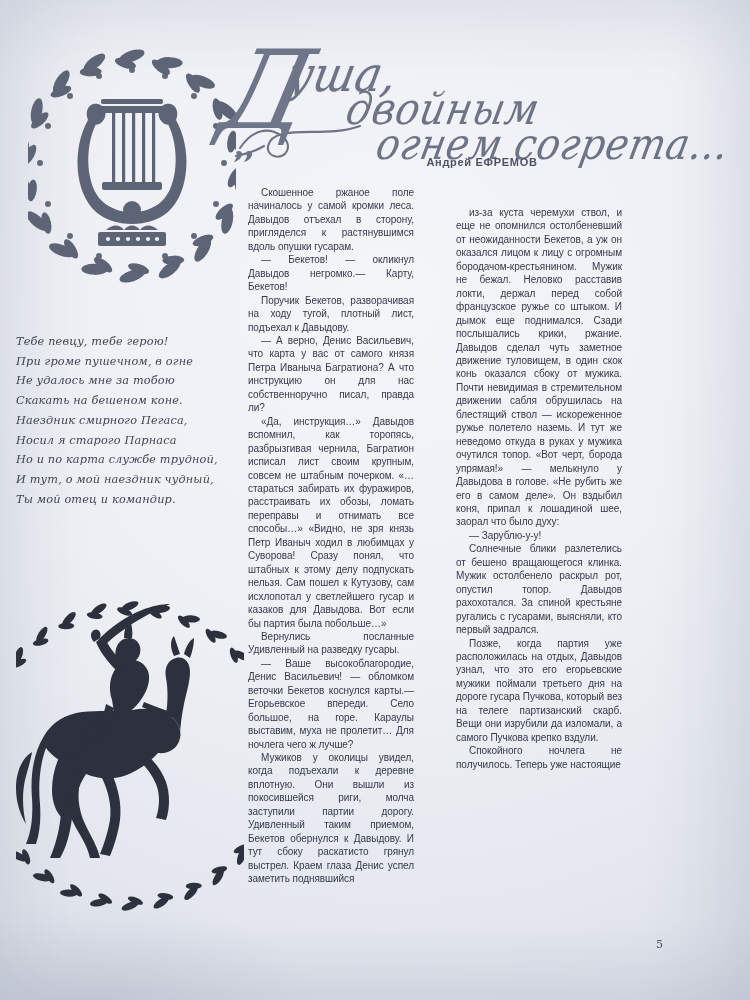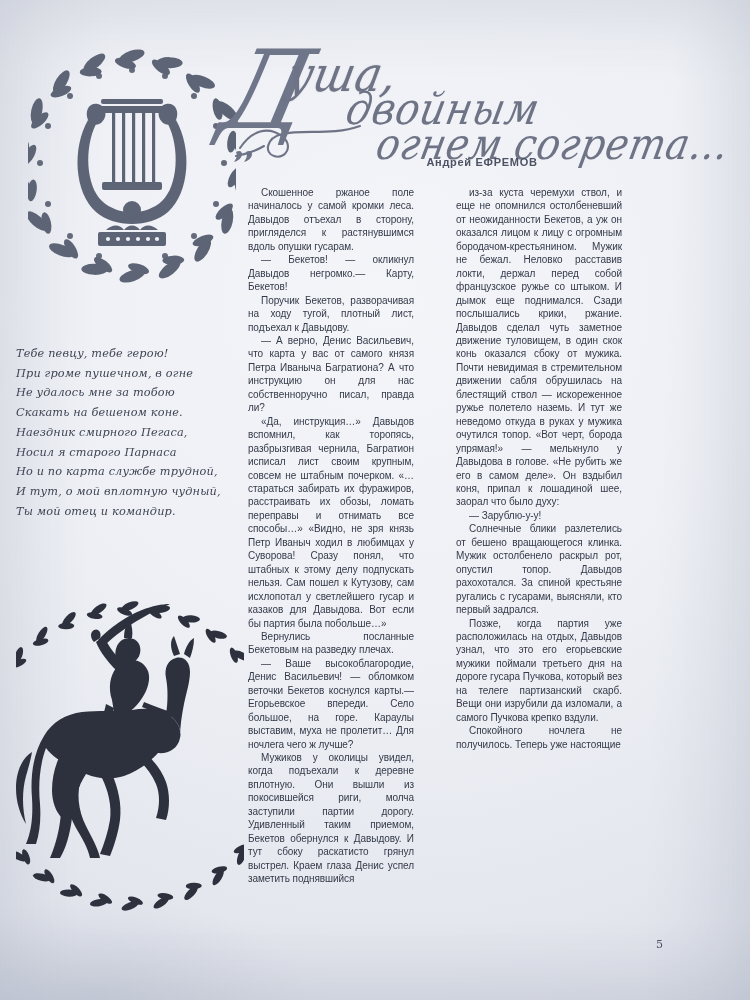--- a/index.html
+++ b/index.html
@@ -107,21 +107,21 @@
     font-size: 11px;
     font-weight: bold;
     letter-spacing: .7px;
     color: #4d5364;
   }
 
   
   #poem {
     position: absolute;
     left: 16px;
-    top: 344px;
+    top: 332px;
     width: 222px;
   }
   #poem .pline {
     font-family: "DejaVu Serif", serif;
     font-style: italic;
     font-size: 11.3px;
     line-height: 19.7px;
     color: #3f4554;
     white-space: nowrap;
     letter-spacing: .15px;
@@ -135,21 +135,21 @@
     font-size: 10px;
     line-height: 13.45px;
     color: #343a49;
     text-align: justify;
     text-justify: inter-word;
     hyphens: auto;
     -webkit-hyphens: auto;
     letter-spacing: -.05px;
   }
   #col1 { left: 248px; }
-  #col2 { left: 456px; }
+  #col2 { left: 456px; margin-top: 20px; }
   .col p {
     margin: 0;
     text-indent: 13px;
   }
 
   
   #pageno {
     position: absolute;
     left: 656px;
     top: 938px;
@@ -331,21 +331,21 @@
   </div>
 
   <div id="poem">
     <div class="pline">Тебе певцу, тебе герою!</div>
     <div class="pline">При громе пушечном, в огне</div>
     <div class="pline">Не удалось мне за тобою</div>
     <div class="pline">Скакать на бешеном коне.</div>
     <div class="pline">Наездник смирного Пегаса,</div>
     <div class="pline">Носил я старого Парнаса</div>
     <div class="pline">Но и по карта службе трудной,</div>
-    <div class="pline">И тут, о мой вплотную чудный,</div>
+    <div class="pline">И тут, о мой наездник чудный,</div>
     <div class="pline">Ты мой отец и командир.</div>
   </div>
 
   <div class="illo lyr" id="rider-illo">
     <svg viewBox="0 0 228 336" xmlns="http://www.w3.org/2000/svg" aria-hidden="true">
 
       <g fill="#2c313d">
         <g transform="translate(114,170)">
           <g>
             <g transform="rotate(0)   translate(0,-150) scale(1,1.02)">
@@ -538,21 +538,21 @@
       </g>
     </svg>
   </div>
 
   <div class="col" id="col1">
     <p>Скошенное ржаное поле начиналось у самой кромки леса. Давыдов отъехал в сторону, пригляделся к растянувшимся вдоль опушки гусарам.</p>
     <p>— Бекетов! — окликнул Давыдов негромко.— Карту, Бекетов!</p>
     <p>Поручик Бекетов, разворачивая на ходу тугой, плотный лист, подъехал к Давыдову.</p>
     <p>— А верно, Денис Васильевич, что карта у вас от самого князя Петра Иваныча Багратиона? А что инструкцию он для нас собственноручно писал, правда ли?</p>
     <p>«Да, инструкция…» Давыдов вспомнил, как торопясь, разбрызгивая чернила, Багратион исписал лист своим крупным, совсем не штабным почерком. «…стараться забирать их фуражиров, расстраивать их обозы, ломать переправы и отнимать все способы…» «Видно, не зря князь Петр Иваныч ходил в любимцах у Суворова! Сразу понял, что штабных к этому делу подпускать нельзя. Сам пошел к Кутузову, сам исхлопотал у светлейшего гусар и казаков для Давыдова. Вот если бы партия была побольше…»</p>
-    <p>Вернулись посланные Бекетовым на разведку плечах.</p>
+    <p>Вернулись посланные Удивленный на разведку гусары.</p>
     <p>— Ваше высокоблагородие, Денис Васильевич! — обломком веточки Бекетов коснулся карты.— Егорьевское впереди. Село большое, на горе. Караулы выставим, муха не пролетит… Для ночлега чего ж лучше?</p>
     <p>Мужиков у околицы увидел, когда подъехали к деревне вплотную. Они вышли из покосившейся риги, молча заступили партии дорогу. Удивленный таким приемом, Бекетов обернулся к Давыдову. И тут сбоку раскатисто грянул выстрел. Краем глаза Денис успел заметить поднявшийся</p>
   </div>
 
   <div class="col" id="col2">
     <p>из-за куста черемухи ствол, и еще не опомнился остолбеневший от неожиданности Бекетов, а уж он оказался лицом к лицу с огромным бородачом-крестьянином. Мужик не бежал. Неловко расставив локти, держал перед собой французское ружье со штыком. И дымок еще поднимался. Сзади послышались крики, ржание. Давыдов сделал чуть заметное движение туловищем, в один скок конь оказался сбоку от мужика. Почти невидимая в стремительном движении сабля обрушилась на блестящий ствол — искореженное ружье полетело наземь. И тут же неведомо откуда в руках у мужика очутился топор. «Вот черт, борода упрямая!» — мелькнуло у Давыдова в голове. «Не рубить же его в самом деле». Он вздыбил коня, припал к лошадиной шее, заорал что было духу:</p>
     <p>— Зарублю-у-у!</p>
     <p>Солнечные блики разлетелись от бешено вращающегося клинка. Мужик остолбенело раскрыл рот, опустил топор. Давыдов рахохотался. За спиной крестьяне ругались с гусарами, выясняли, кто первый задрался.</p>
     <p>Позже, когда партия уже расположилась на отдых, Давыдов узнал, что это его егорьевские мужики поймали третьего дня на дороге гусара Пучкова, который вез на телеге партизанский скарб. Вещи они изрубили да изломали, а самого Пучкова крепко вздули.</p>
     <p>Спокойного ночлега не получилось. Теперь уже настоящие</p>

